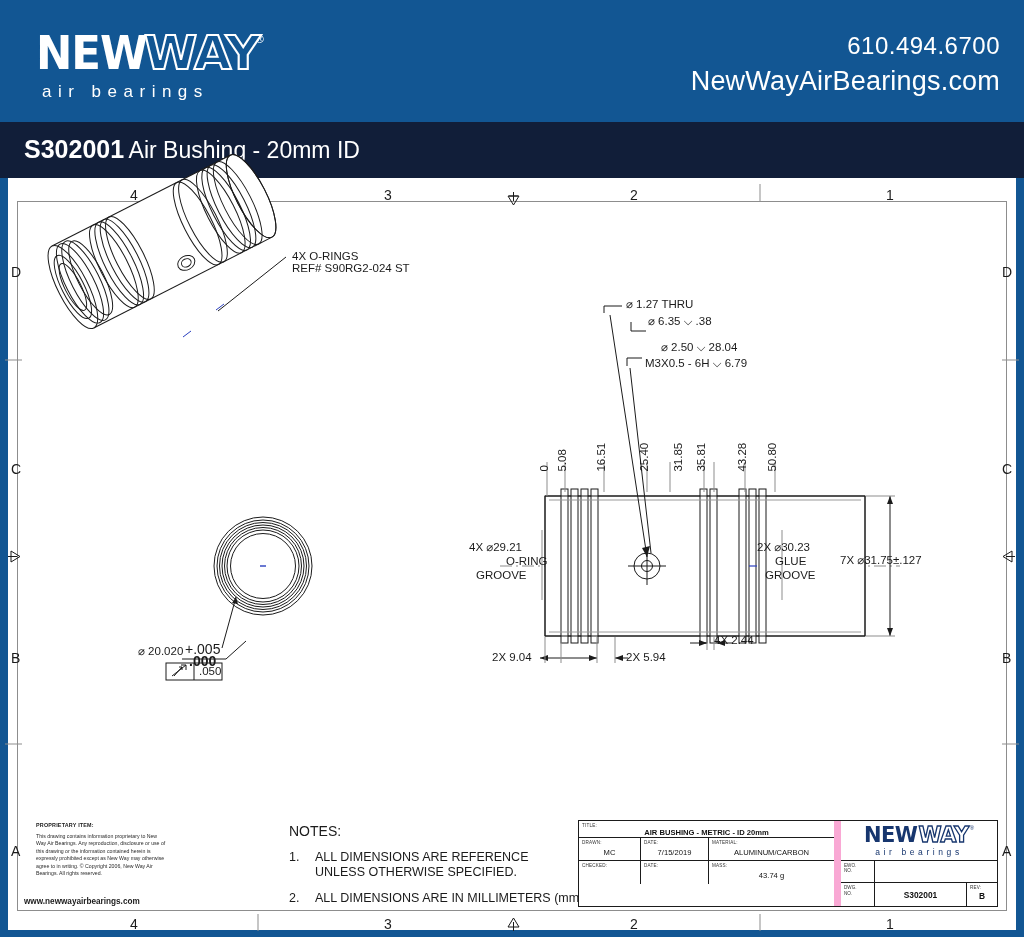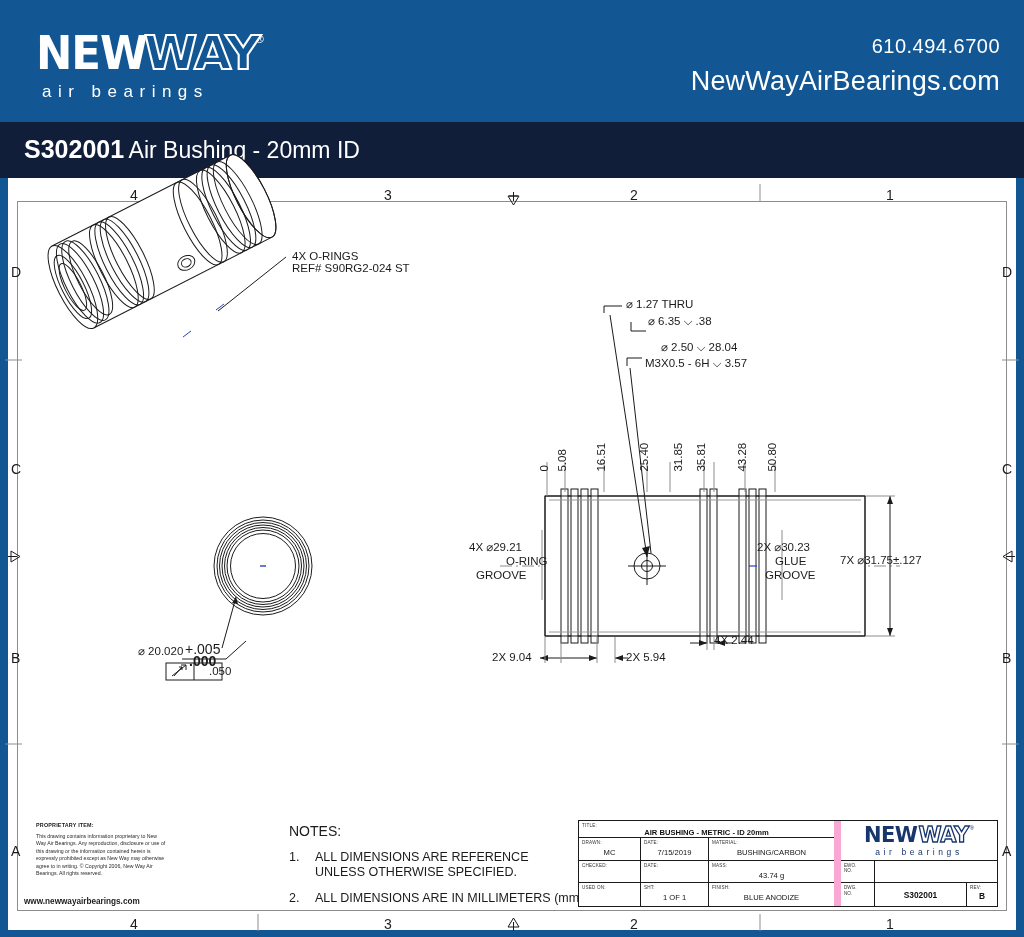--- a/index.html
+++ b/index.html
@@ -34,21 +34,21 @@
     margin-left:2px;
   }
   .logo-reg { color:#ffffff; font-size:11px; line-height:11px; margin-left:2px; margin-top:4px; }
   .logo-row2 {
     color:#ffffff; font-size:17px; letter-spacing:6.5px;
     margin-top:6px; margin-left:6px; font-family:"Liberation Sans", sans-serif;
   }
   .hdr-contact {
     position:absolute; right:24px; top:28px; text-align:right; color:#ffffff;
   }
-  .hdr-phone { font-size:20px; line-height:36px; letter-spacing:0.5px; }
+  .hdr-phone { font-size:24px; line-height:36px; letter-spacing:0.5px; }
   .hdr-site  { font-size:27px; line-height:34px; letter-spacing:0.2px; }
 
   .hdr-dark {
     position:absolute; left:0; top:122px; width:1024px; height:56px;
     background:#111e39;
   }
   .hdr-title { position:absolute; left:24px; top:135px; color:#ffffff; white-space:nowrap; }
   .hdr-pn { font-size:25px; font-weight:bold; letter-spacing:0px; }
   .hdr-desc { font-size:23px; font-weight:normal; }
 
@@ -395,21 +395,21 @@
     <line x1="226" y1="659" x2="246" y2="641"></line>
   </g>
 </svg>
 
 <div class="dtxt s11" style="left:292px; top:250px;">4X O-RINGS</div>
 <div class="dtxt s11" style="left:292px; top:262px;">REF# S90RG2-024 ST</div>
 
 <div class="dtxt s11" style="left:626px; top:298px;">⌀ 1.27 THRU</div>
 <div class="dtxt s11" style="left:648px; top:315px;">⌀ 6.35 ⌵ .38</div>
 <div class="dtxt s11" style="left:661px; top:341px;">⌀ 2.50 ⌵ 28.04</div>
-<div class="dtxt s11" style="left:645px; top:357px;">M3X0.5 - 6H ⌵ 3.57</div>
+<div class="dtxt s11" style="left:645px; top:357px;">M3X0.5 - 6H ⌵ 6.79</div>
 
 <div class="dtxt s11 vert" style="left:552px; top:458px;">0</div>
 <div class="dtxt s11 vert" style="left:570px; top:458px;">5.08</div>
 <div class="dtxt s11 vert" style="left:609px; top:458px;">16.51</div>
 <div class="dtxt s11 vert" style="left:652px; top:458px;">25.40</div>
 <div class="dtxt s11 vert" style="left:686px; top:458px;">31.85</div>
 <div class="dtxt s11 vert" style="left:709px; top:458px;">35.81</div>
 <div class="dtxt s11 vert" style="left:750px; top:458px;">43.28</div>
 <div class="dtxt s11 vert" style="left:780px; top:458px;">50.80</div>
 
@@ -423,21 +423,21 @@
 
 <div class="dtxt s11" style="left:840px; top:554px;">7X ⌀31.75±.127</div>
 
 <div class="dtxt s11" style="left:492px; top:651px;">2X 9.04</div>
 <div class="dtxt s11" style="left:626px; top:651px;">2X 5.94</div>
 <div class="dtxt s11" style="left:714px; top:634px;">4X 2.44</div>
 
 <div class="dtxt s11" style="left:138px; top:645px;">⌀ 20.020</div>
 <div class="dtxt s10" style="left:185px; top:641px;">+.005</div>
 <div class="dtxt s10" style="left:189px; top:653px;font-weight:bold;">.000</div>
-<div class="dtxt s11" style="left:209px; top:665px;">.050</div>
+<div class="dtxt s11" style="left:199px; top:665px;">.050</div>
 
 <div class="notes">
   <div class="notes-h">NOTES:</div>
   <div class="note-item">
     <div class="note-num">1.</div>
     <div class="note-txt">ALL DIMENSIONS ARE REFERENCE
 UNLESS OTHERWISE SPECIFIED.</div>
   </div>
   <div class="note-item">
     <div class="note-num">2.</div>
@@ -466,53 +466,39 @@
       <div class="tb-cell" style="width:62px;">
         <div class="tb-lbl">DRAWN:</div>
         <div class="tb-val n">MC</div>
       </div>
       <div class="tb-cell" style="width:68px;">
         <div class="tb-lbl">DATE:</div>
         <div class="tb-val n">7/15/2019</div>
       </div>
       <div class="tb-cell" style="flex:1;">
         <div class="tb-lbl">MATERIAL:</div>
-        <div class="tb-val n">BUSHING/CARBON</div>
+        <div class="tb-val n">ALUMINUM/CARBON</div>
       </div>
     </div>
 
     <div class="tb-row tb-r3">
       <div class="tb-cell" style="width:62px;">
         <div class="tb-lbl">CHECKED:</div>
         <div class="tb-val n"></div>
       </div>
       <div class="tb-cell" style="width:68px;">
         <div class="tb-lbl">DATE:</div>
         <div class="tb-val n"></div>
       </div>
       <div class="tb-cell" style="flex:1;">
         <div class="tb-lbl">MASS:</div>
         <div class="tb-val n">43.74 g</div>
       </div>
     </div>
 
-    <div class="tb-row tb-r4">
-      <div class="tb-cell" style="width:62px;">
-        <div class="tb-lbl">USED ON:</div>
-        <div class="tb-val n"></div>
-      </div>
-      <div class="tb-cell" style="width:68px;">
-        <div class="tb-lbl">SHT:</div>
-        <div class="tb-val n">1 OF 1</div>
-      </div>
-      <div class="tb-cell" style="flex:1;">
-        <div class="tb-lbl">FINISH:</div>
-        <div class="tb-val n">BLUE ANODIZE</div>
-      </div>
-    </div>
   </div>
 
   <div class="tb-right">
 
     <div class="tb-logo">
       <div style="display:flex; align-items:flex-start; justify-content:center; margin-top:4px;">
         <span class="tbl-new">NEW</span>
         <span class="tbl-way">WAY</span>
         <span class="tbl-reg">®</span>
       </div>

